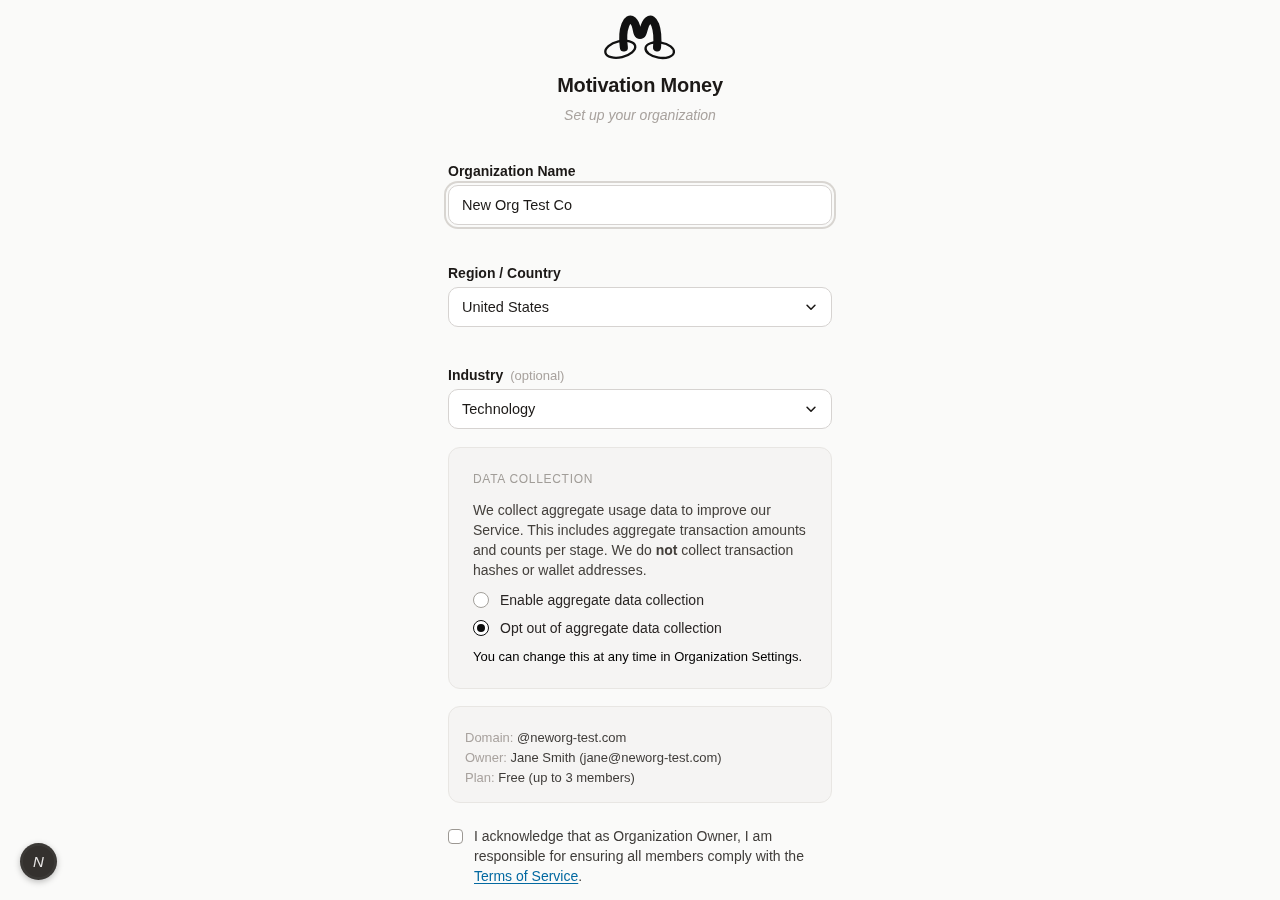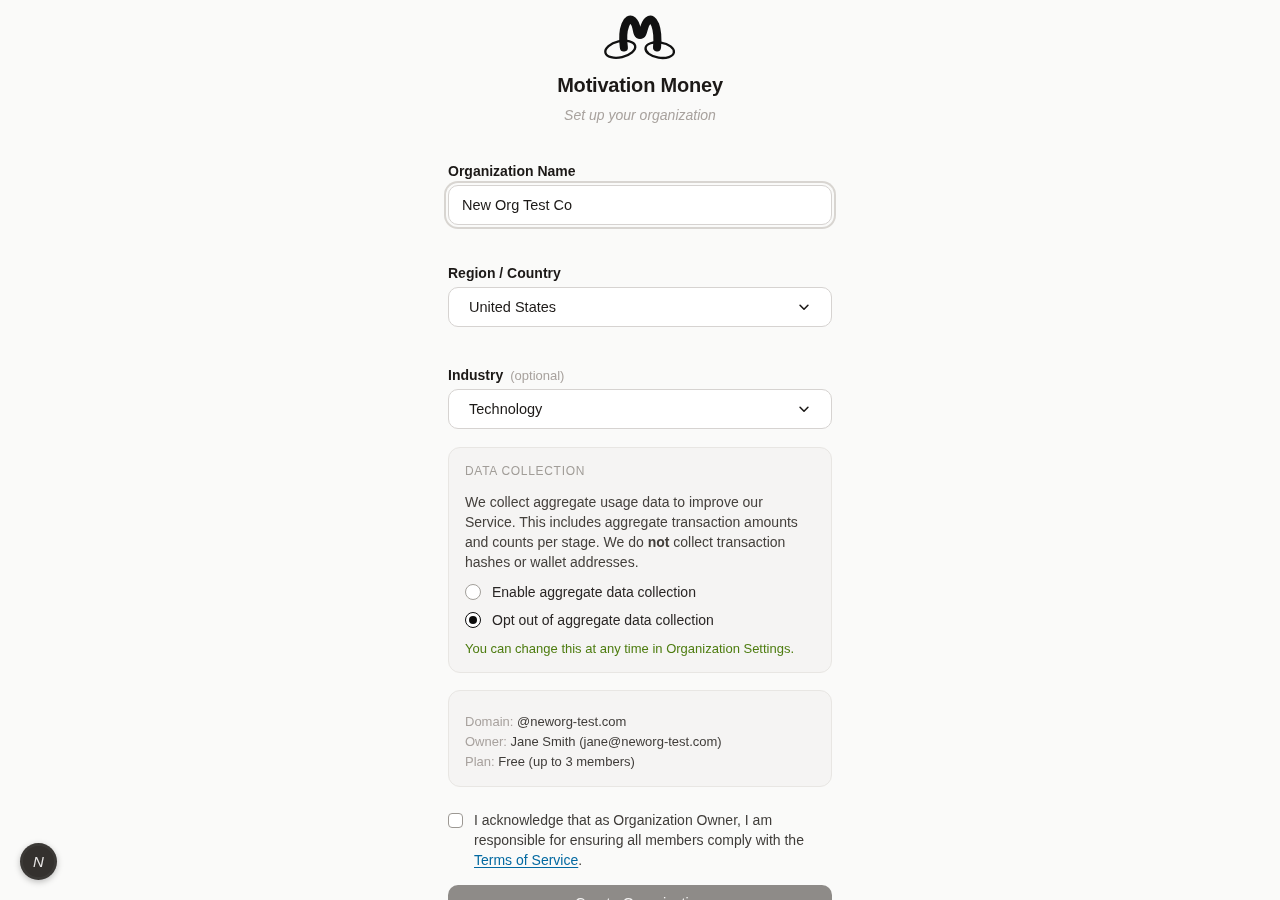--- a/index.html
+++ b/index.html
@@ -26,44 +26,44 @@
 
   .text-input {
     width: 100%; height: 40px; border: 1px solid #d6d3d1; border-radius: 10px;
     background: #fff; padding: 0 13px; font-size: 14.5px; color: #1c1917;
     font-family: "Liberation Sans", sans-serif; outline: none;
     box-shadow: 0 0 0 2px #fafaf9, 0 0 0 4px #d8d5d1;
   }
 
   .select {
     width: 100%; height: 40px; border: 1px solid #d6d3d1; border-radius: 10px;
-    background: #fff; padding: 0 20px; font-size: 14.5px; color: #1c1917;
+    background: #fff; padding: 0 13px; font-size: 14.5px; color: #1c1917;
     display: flex; align-items: center; justify-content: space-between; cursor: default;
   }
   .chevron { width: 14px; height: 14px; color: #1c1917; flex: none; }
 
   
   .card {
     background: #f5f4f3; border: 1px solid #e8e6e3; border-radius: 12px;
-    padding: 16px; margin-top: 18px;
+    padding: 24px; margin-top: 18px;
   }
   .card-heading { font-size: 12px; letter-spacing: 0.7px; color: #a19d98; font-weight: 500; }
   .card-body { font-size: 14px; line-height: 20px; color: #44403c; margin-top: 14px; }
   .card-body .emph { font-weight: 600; }
 
   .radio-row { display: flex; align-items: center; gap: 11px; margin-top: 12px; cursor: default; }
   .radio-row:first-of-type { margin-top: 16px; }
   .radio {
     width: 16px; height: 16px; border-radius: 50%; background: #fff;
     border: 1.5px solid #a3a09b; flex: none; display: flex; align-items: center; justify-content: center;
   }
   .radio.checked { border: 1.5px solid #0c0c0c; }
   .radio.checked::after { content: ""; width: 8px; height: 8px; border-radius: 50%; background: #0c0c0c; }
   .radio-label { font-size: 14px; color: #292524; }
-  .card-note { font-size: 13px; color: #4d7c0f; margin-top: 13px; }
+  .card-note { font-size: 13px; color: #000000; margin-top: 13px; }
 
   .review-card { padding: 14px 16px; margin-top: 17px; }
   .review-row { font-size: 13px; line-height: 20px; }
   .review-row:first-of-type { margin-top: 7px; }
   .review-label { color: #a8a29e; }
   .review-value { color: #3f3c39; }
 
   
   .ack-row { display: flex; gap: 11px; margin-top: 23px; }
   .checkbox {

